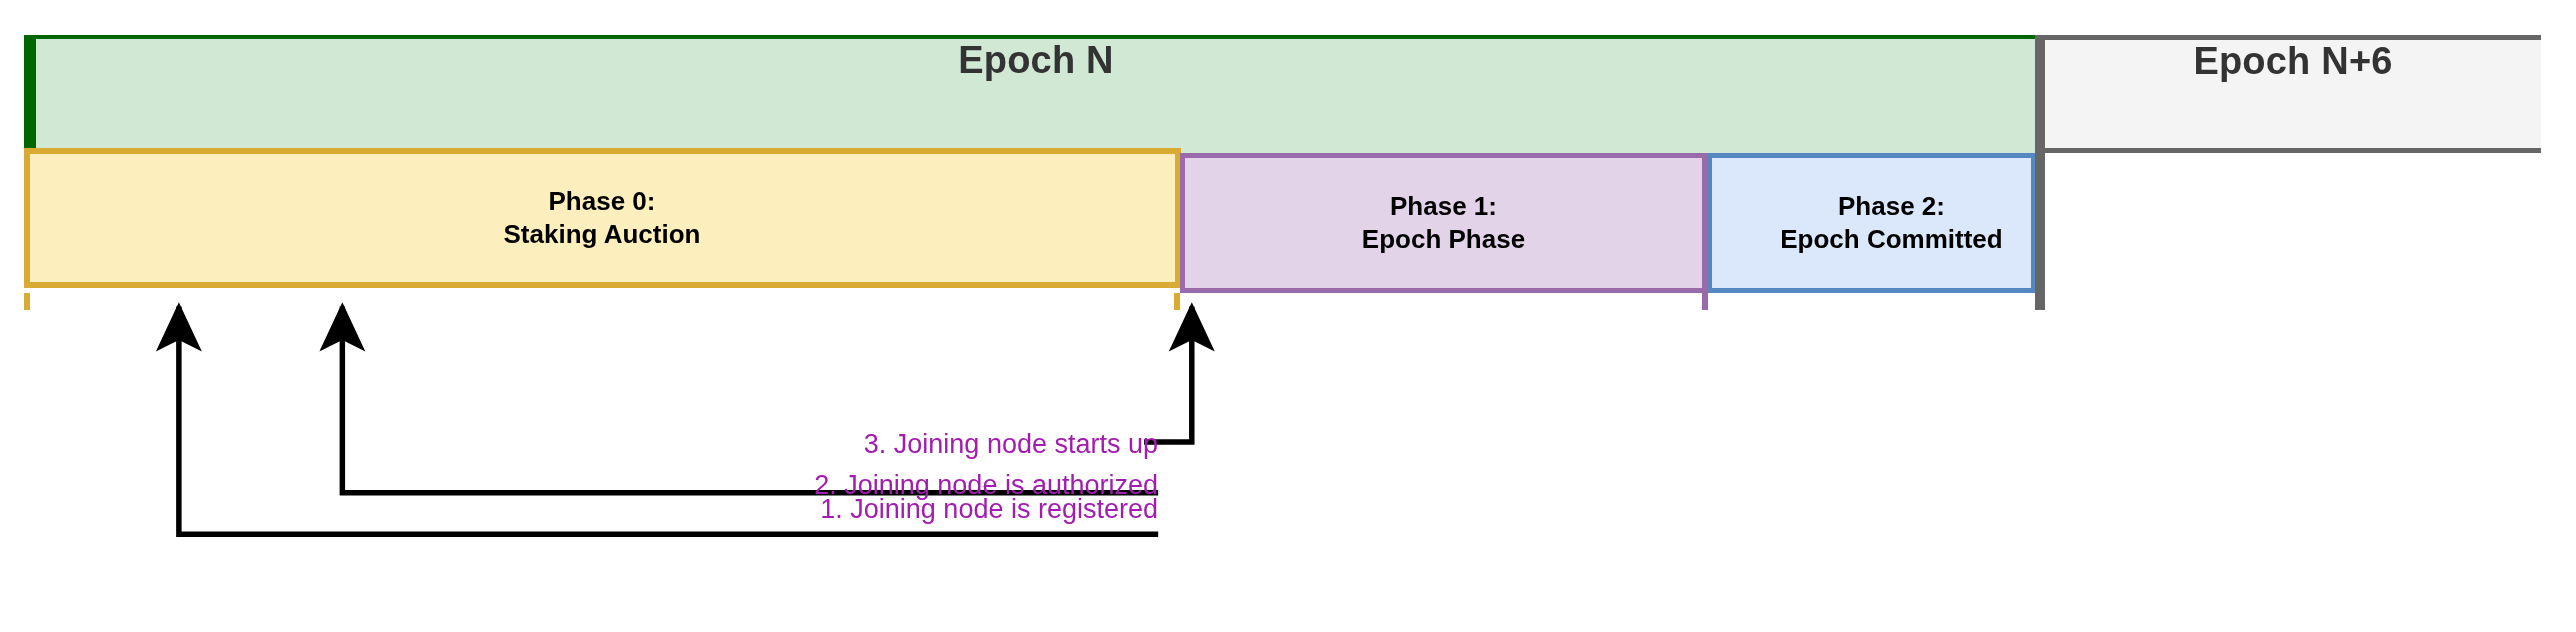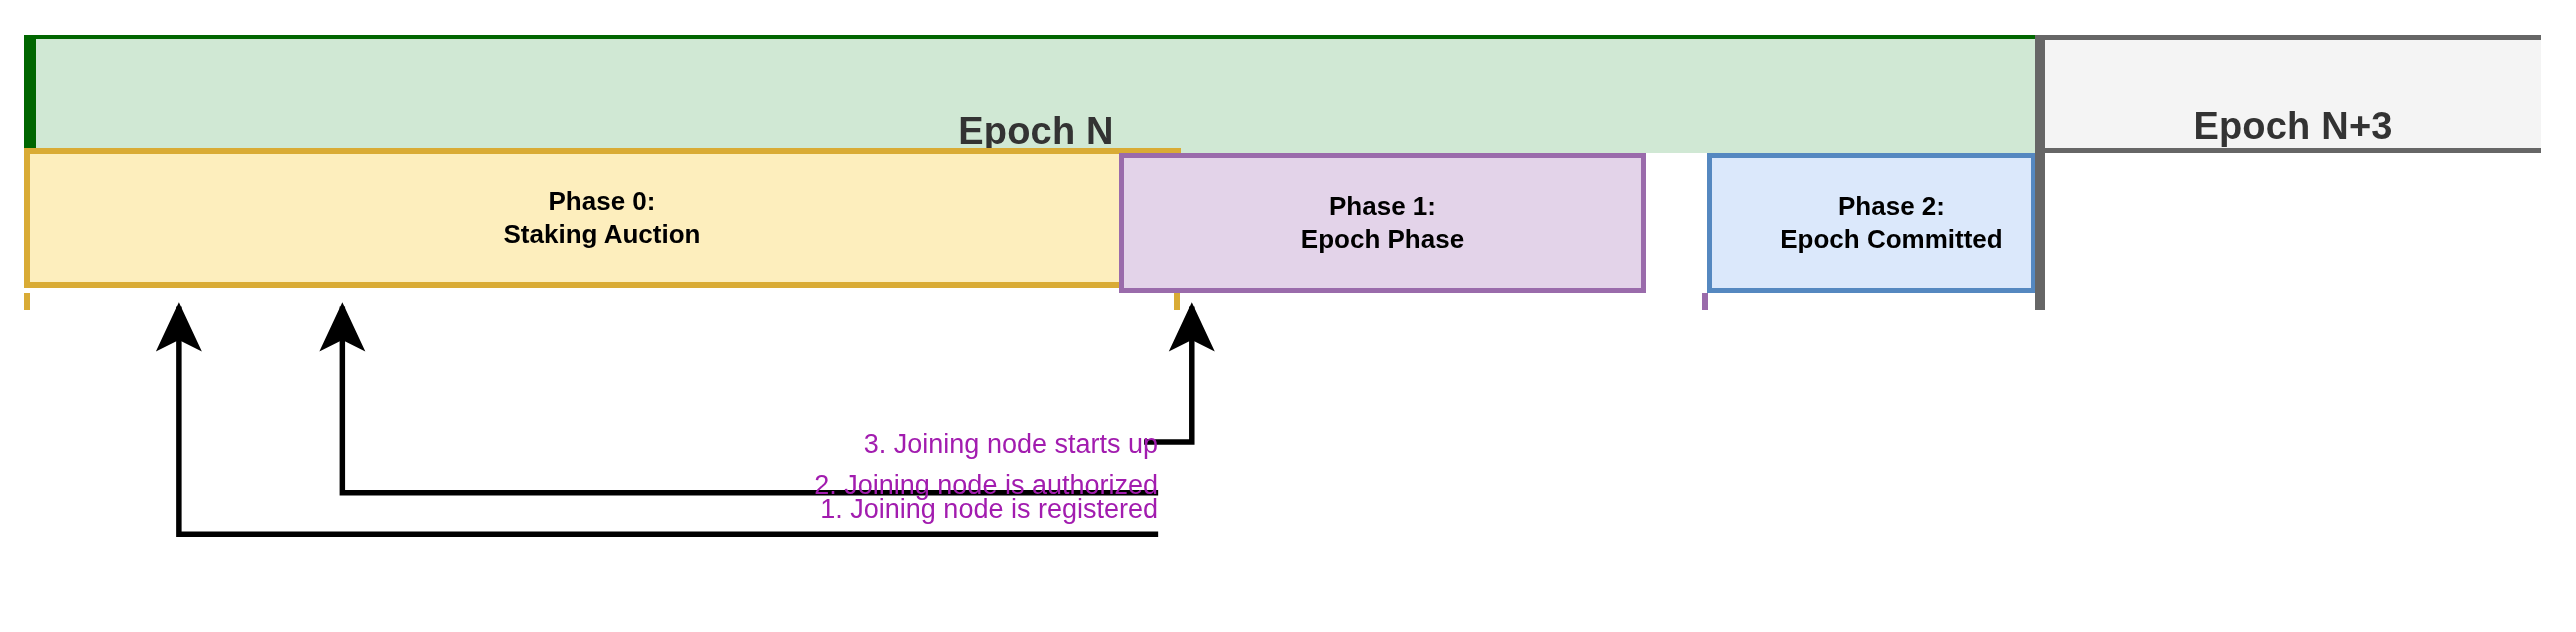--- a/index.html
+++ b/index.html
@@ -19,21 +19,21 @@
     height: 632px;
     background: #ffffff;
     overflow: hidden;
   }
 
   
   .epoch-box {
     position: absolute;
     box-sizing: border-box;
     display: flex;
-    align-items: flex-end;
+    align-items: flex-start;
     justify-content: center;
   }
   .epoch-label {
     font-size: 38px;
     font-weight: bold;
     letter-spacing: 0.2px;
     white-space: nowrap;
   }
 
   #epoch-n {
@@ -78,21 +78,21 @@
 
   #phase-0 {
     left: 23.5px;
     top: 148px;
     width: 1157px;
     height: 140px;
     background: #fdeebd;
     border: 6.3px solid #d9ab35;
   }
   #phase-1 {
-    left: 1119px;
+    left: 1180px;
     top: 153px;
     width: 527px;
     height: 140px;
     background: #e3d3e9;
     border: 5.5px solid #9a6bab;
   }
   #phase-2 {
     left: 1707px;
     top: 153px;
     width: 329px;
@@ -151,21 +151,21 @@
 </head>
 <body>
 
 <div id="stage">
 
   <div class="epoch-box" id="epoch-n">
     <span class="epoch-label">Epoch N</span>
   </div>
 
   <div class="epoch-box" id="epoch-n1">
-    <span class="epoch-label">Epoch N+3</span>
+    <span class="epoch-label">Epoch N+6</span>
   </div>
 
   <div class="phase-box" id="phase-0">
     <span class="phase-line">Phase 0:</span>
     <span class="phase-line">Staking Auction</span>
   </div>
 
   <div class="phase-box" id="phase-1">
     <span class="phase-line">Phase 1:</span>
     <span class="phase-line">Epoch Phase</span>

